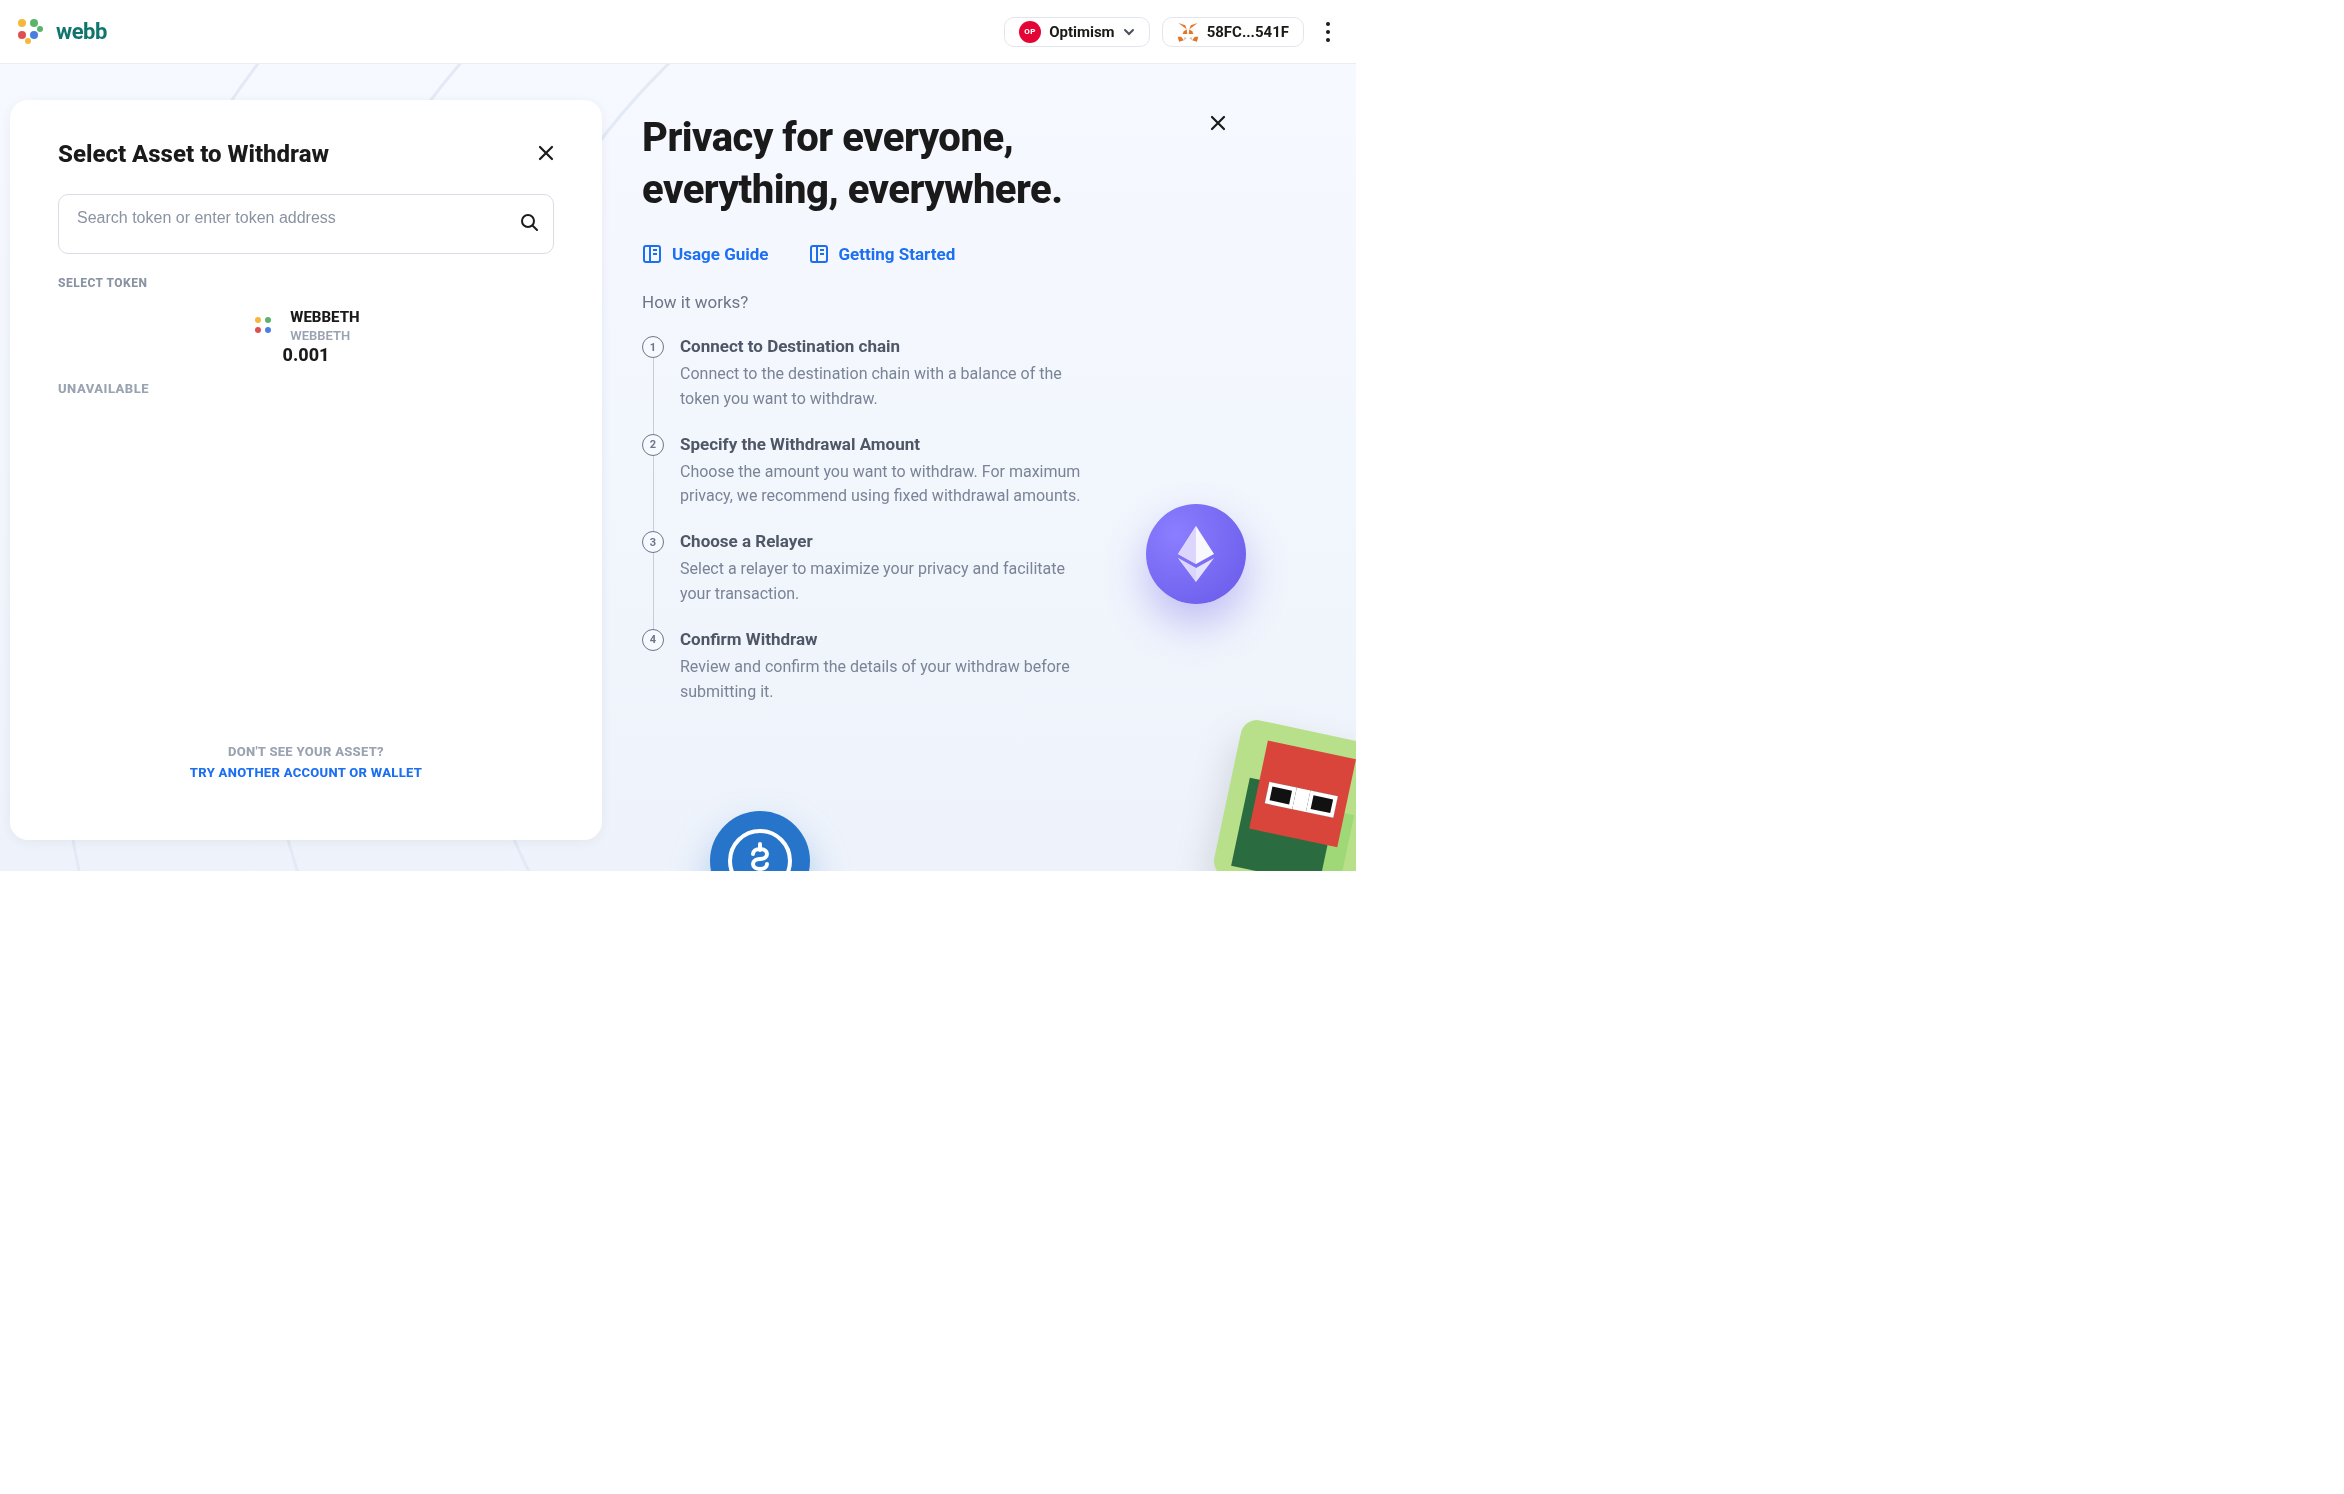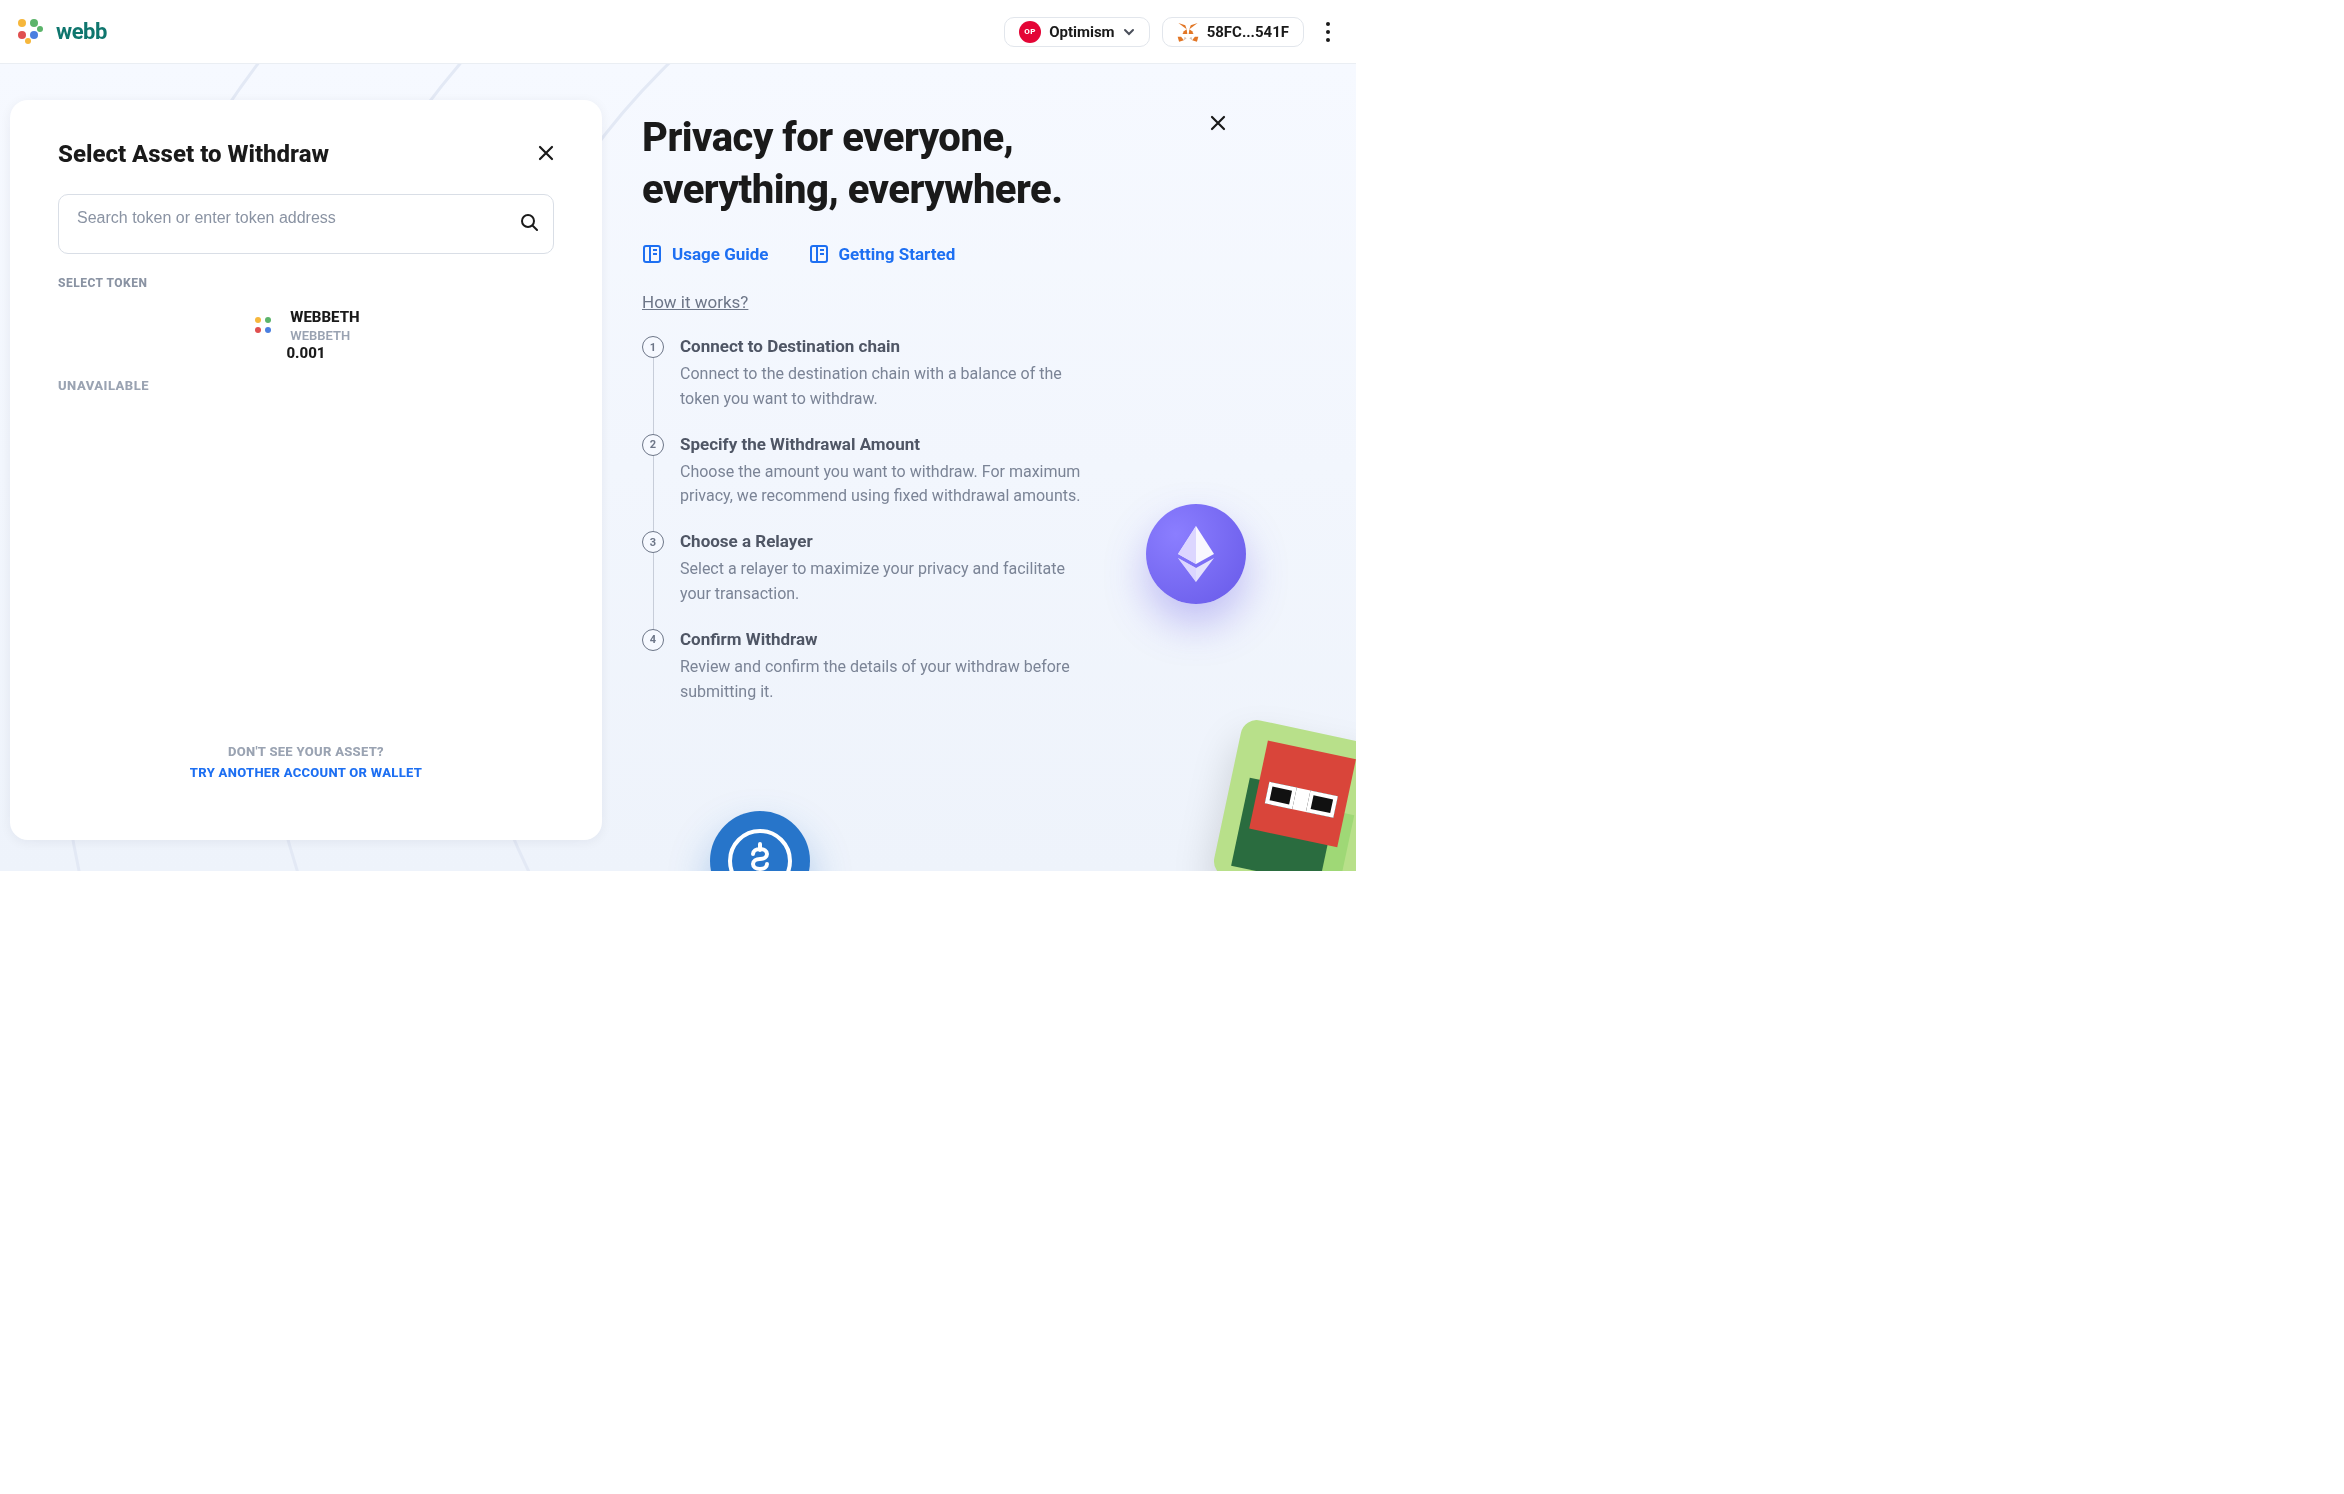--- a/index.html
+++ b/index.html
@@ -192,21 +192,21 @@
     line-height: 1.2;
   }
   .token-sub {
     font-size: 13px;
     font-weight: 600;
     color: #9aa3b2;
     line-height: 1.2;
     margin-top: 2px;
   }
   .token-balance {
-    font-size: 15px;
+    font-size: 18px;
     font-weight: 800;
     color: #1a1a1a;
   }
   .unavail {
     font-size: 13px;
     font-weight: 800;
     color: #9aa3b2;
     letter-spacing: 0.5px;
   }
   .panel-footer {
@@ -266,21 +266,20 @@
     color: #1d6ff2;
     font-weight: 700;
     font-size: 17px;
     cursor: pointer;
   }
   .guide-link svg { flex-shrink: 0; }
   .howit {
     font-size: 17px;
     color: #6d7688;
     margin-bottom: 24px;
-    text-decoration: underline;
   }
   .steps {
     position: relative;
     max-width: 440px;
   }
   .steps::before {
     content: "";
     position: absolute;
     left: 11px;
     top: 20px;

